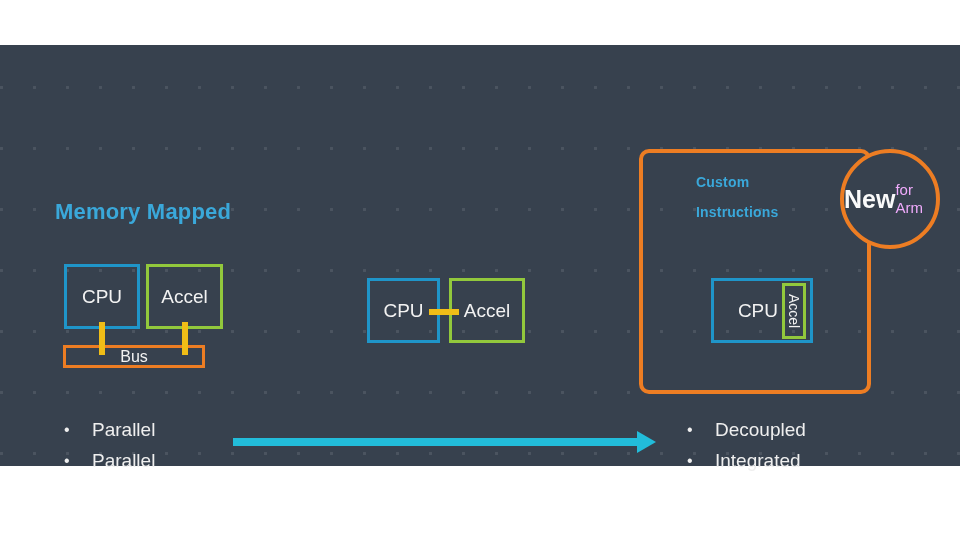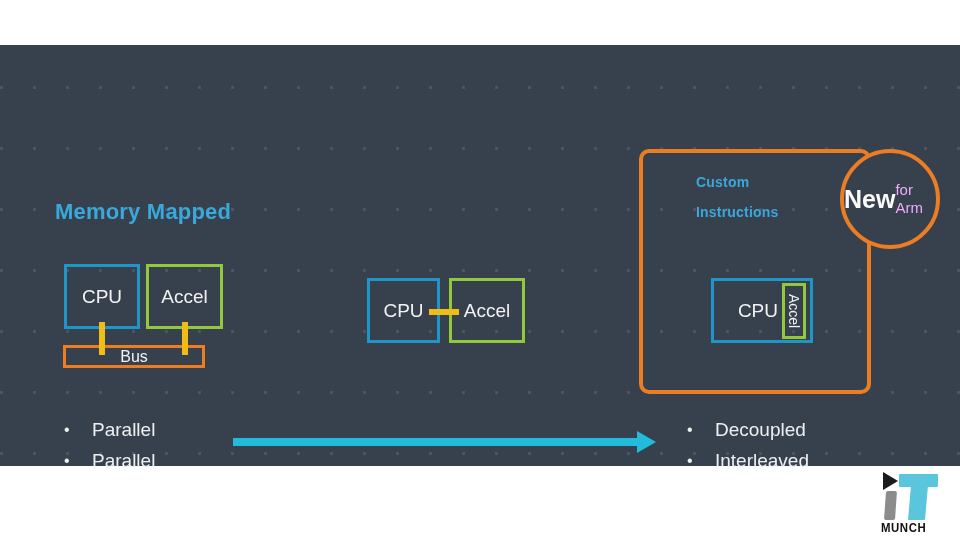--- a/index.html
+++ b/index.html
@@ -164,27 +164,20 @@
       </div>
     </div>
 
     <div class="bullets bl-right">
       <div class="bullet-item">
         <span class="bullet-dot">•</span>
         <span>Decoupled</span>
       </div>
       <div class="bullet-item">
         <span class="bullet-dot">•</span>
-        <span>Interleaved</span>
+        <span>Integrated</span>
       </div>
     </div>
 
   </div>
 
-  <div class="logo">
-    <div class="logo-tri"></div>
-    <div class="logo-i"></div>
-    <div class="logo-tbar"></div>
-    <div class="logo-tstem"></div>
-    <div class="logo-munch">MUNCH</div>
-  </div>
 
 </div>
 
 </body></html>

